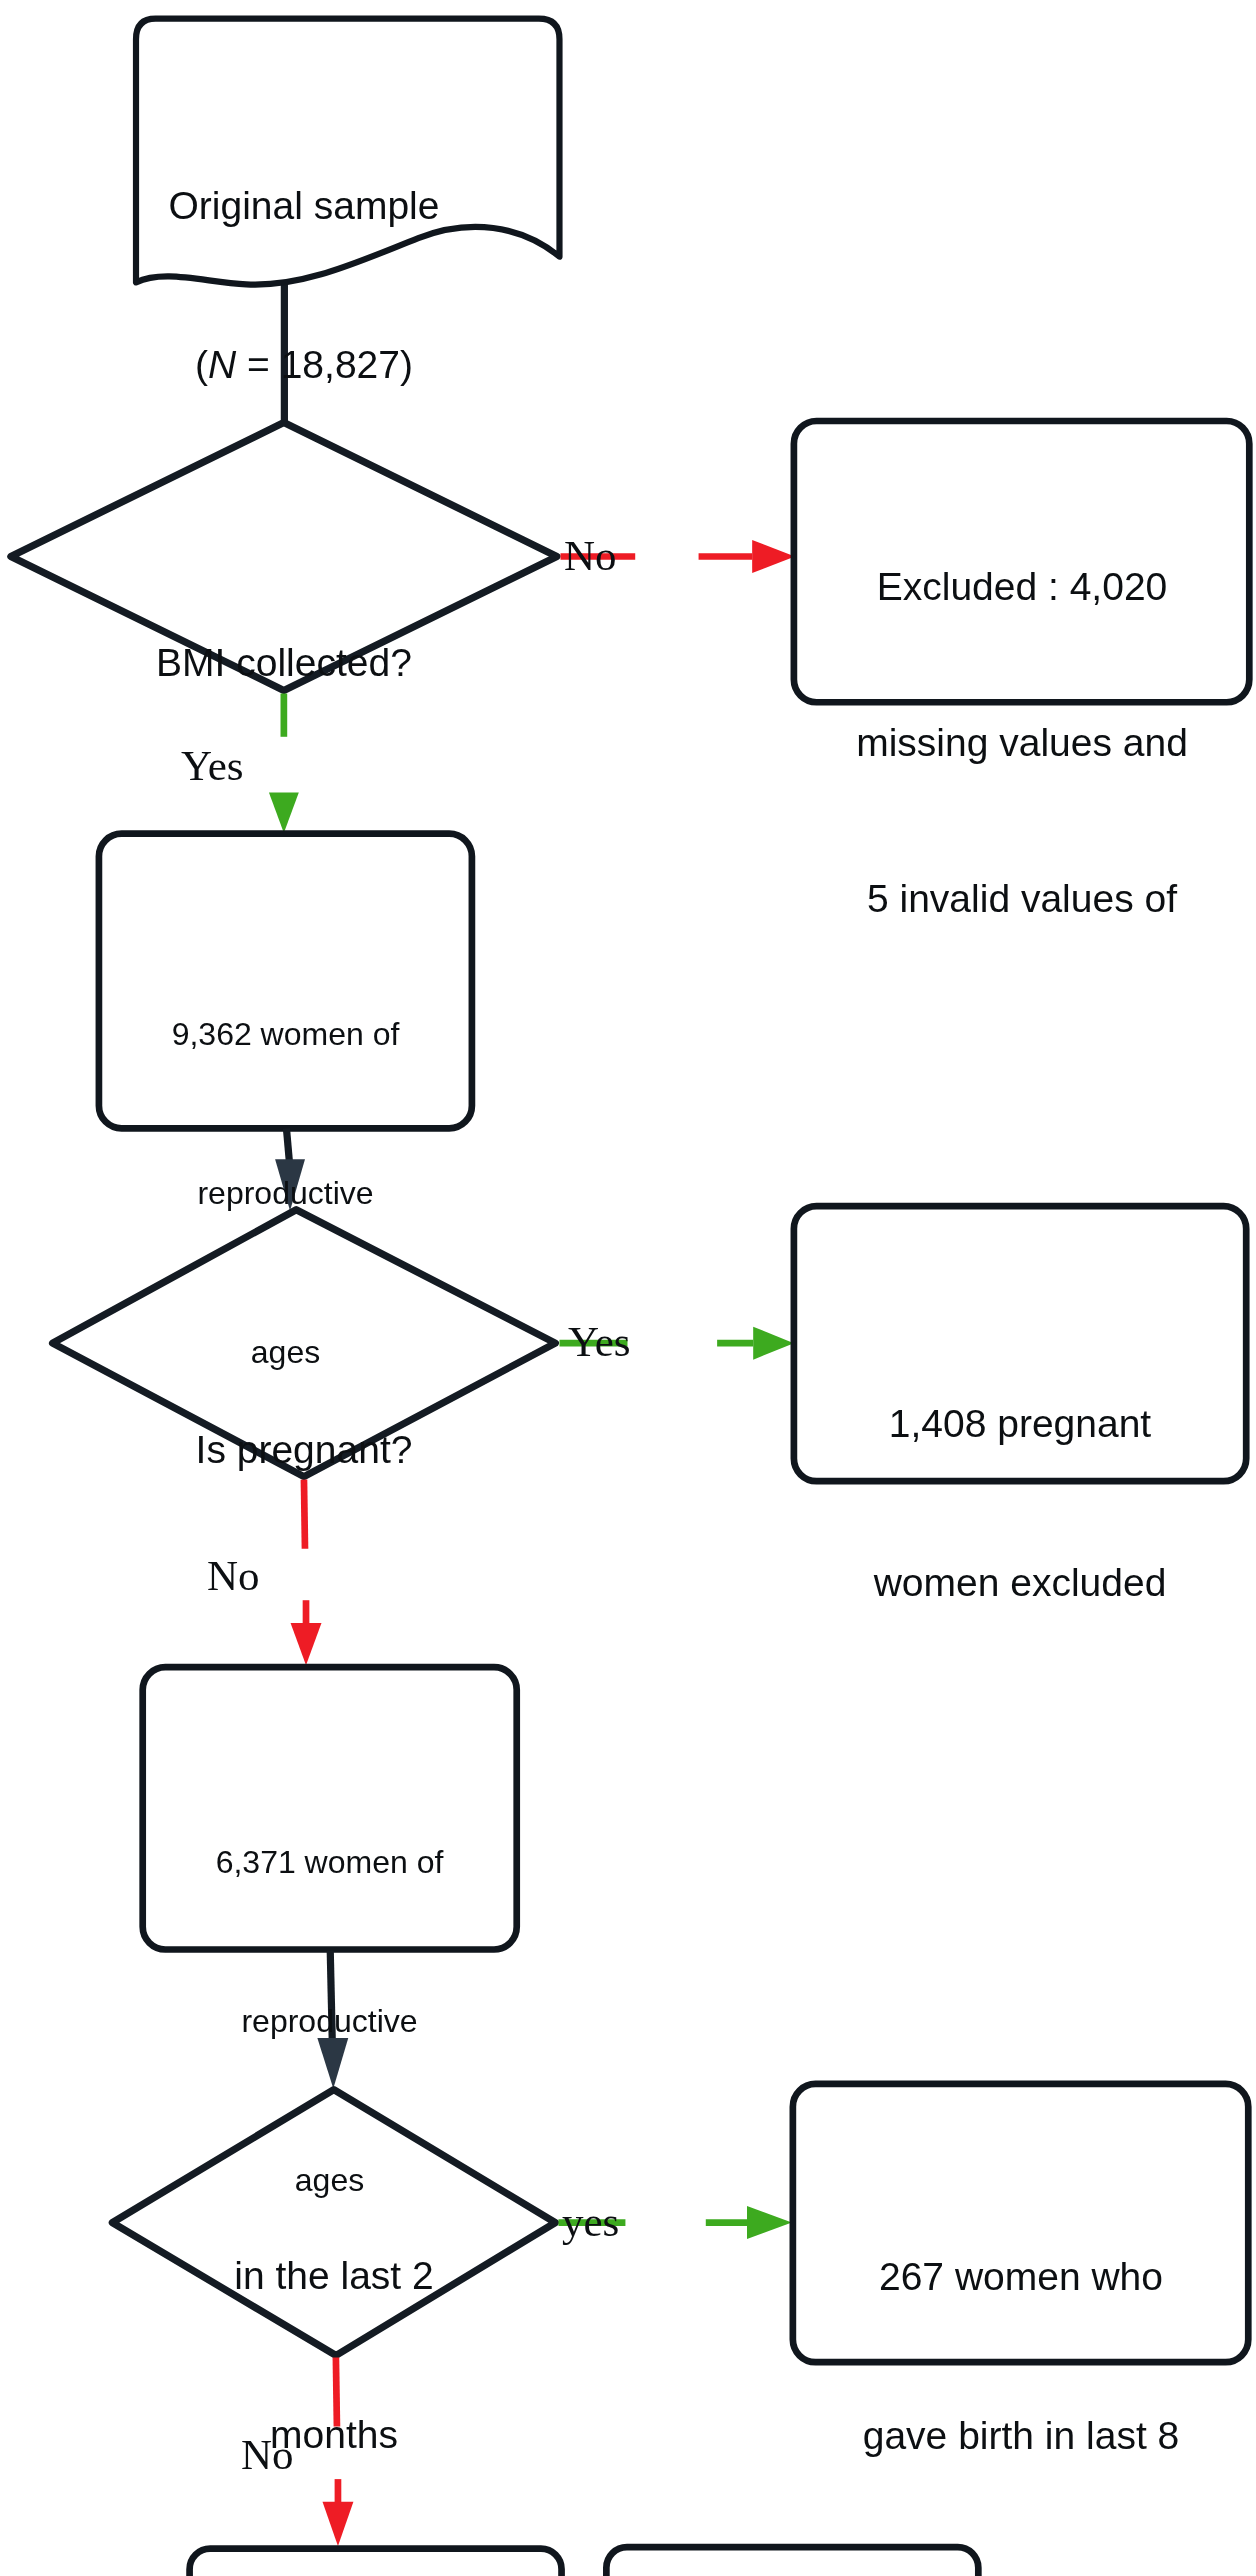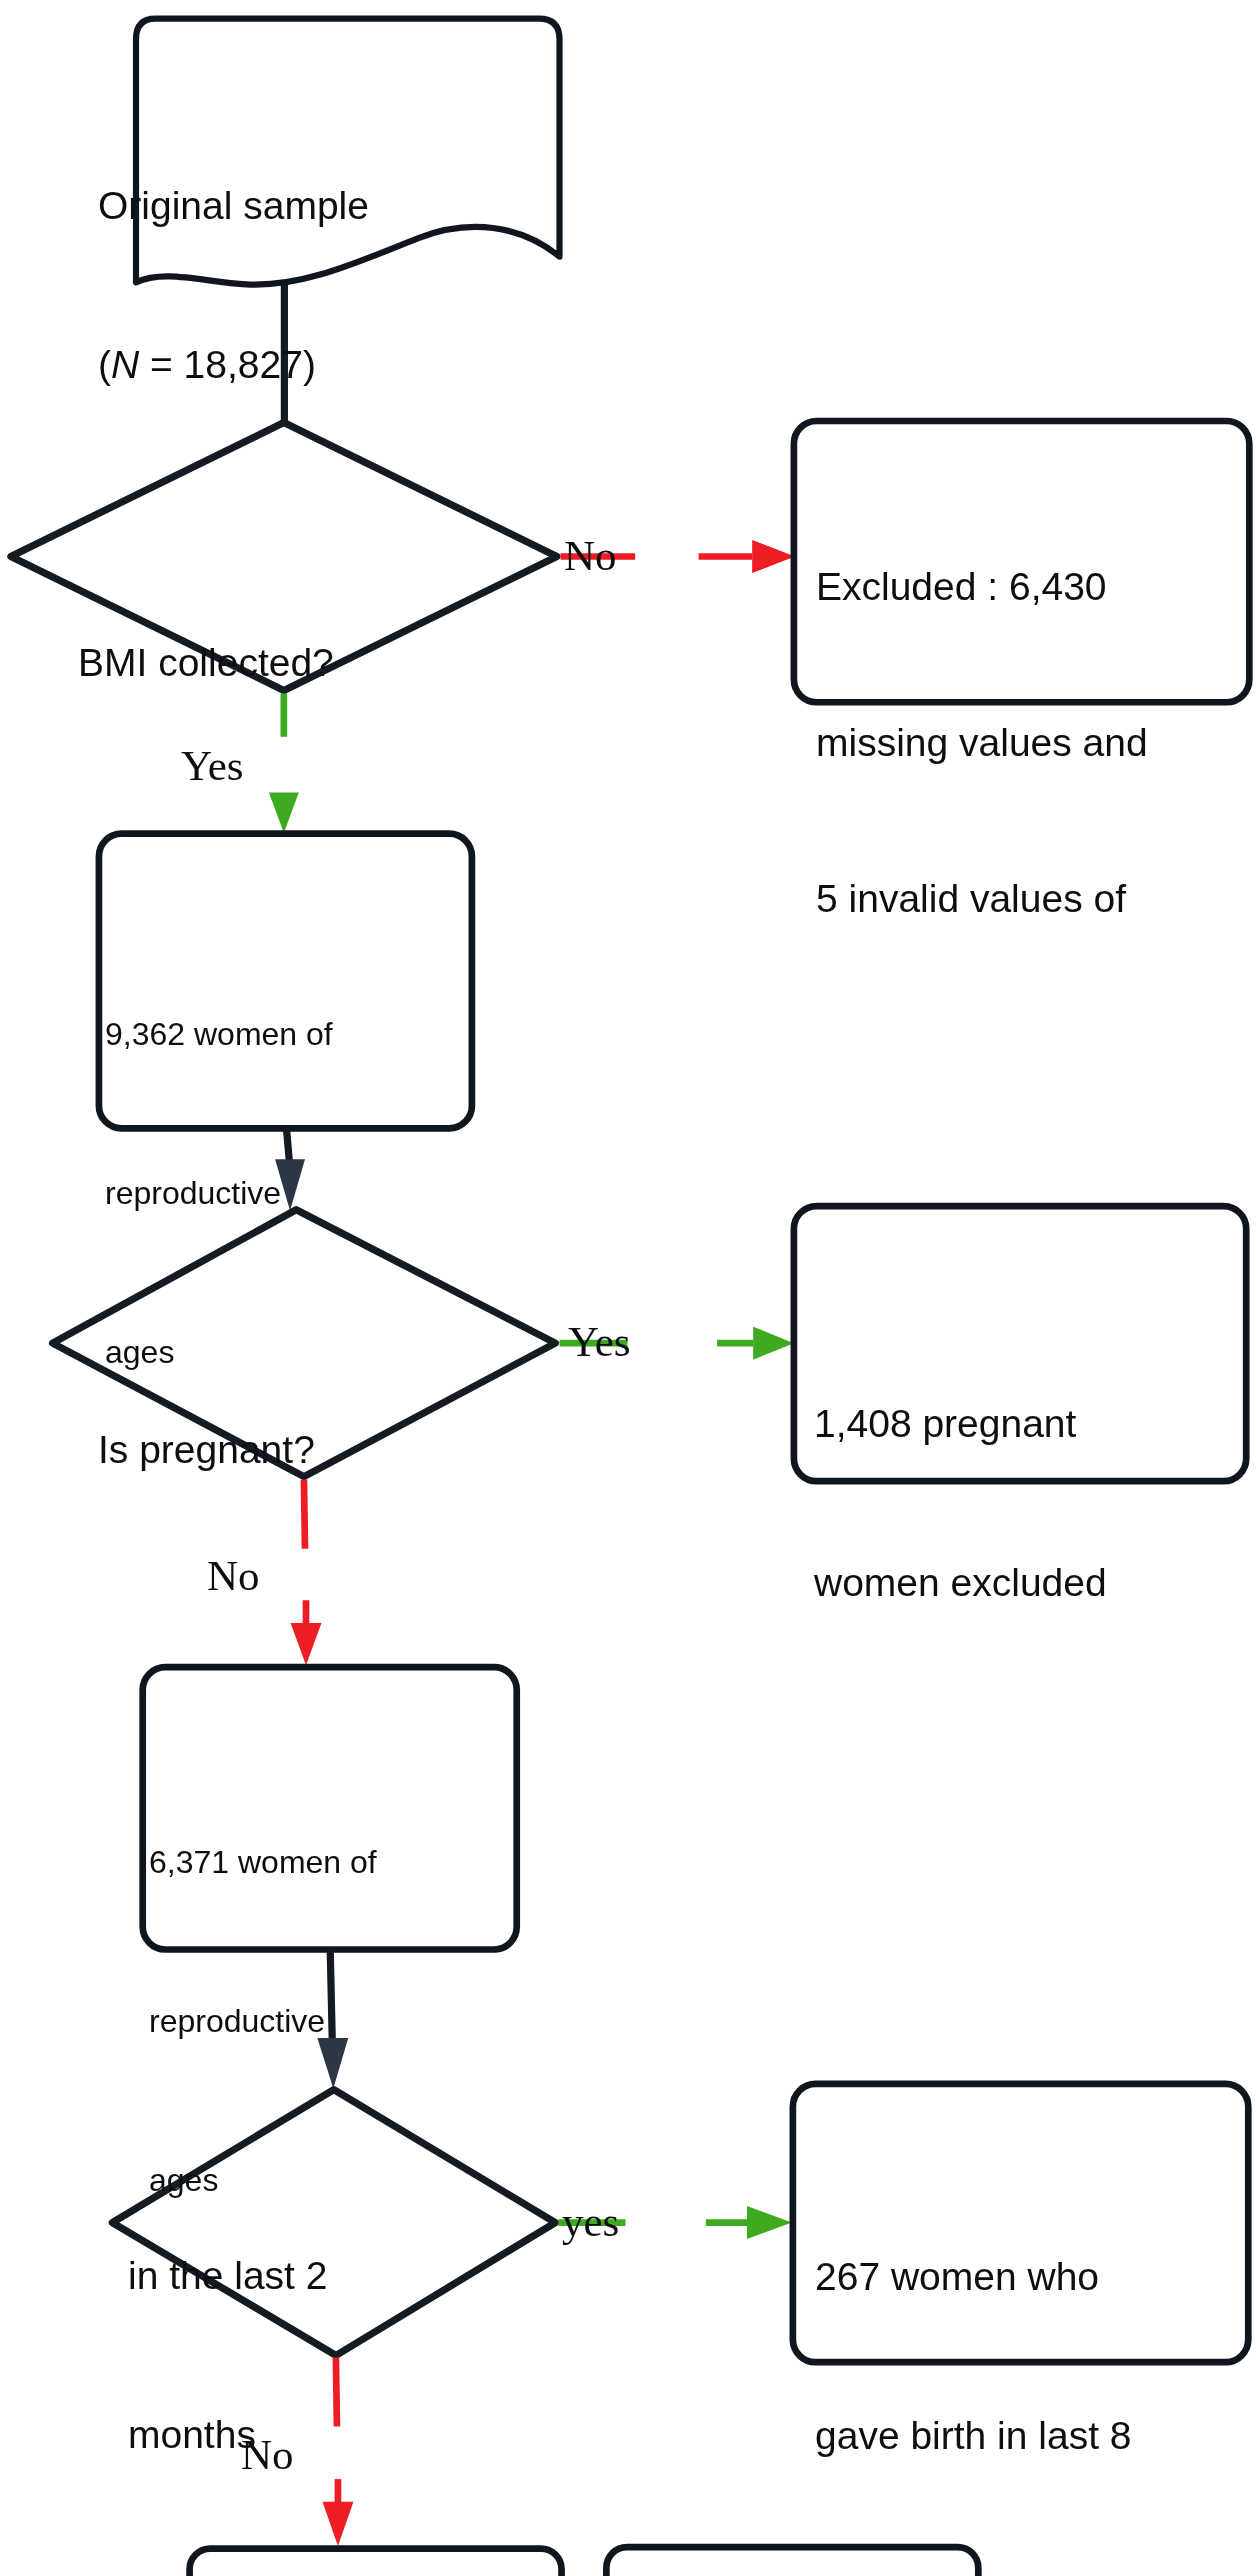--- a/index.html
+++ b/index.html
@@ -7,20 +7,21 @@
     position:relative;
     width:1256px;height:2829px;
     background:#ffffff;
     font-family:"Liberation Sans", sans-serif;
     color:#0c0f12;
     overflow:hidden;
   }
   svg.layer{position:absolute;left:0;top:0;}
   .txt{
     position:absolute;
+    text-align:center;
     font-size:39px;
     line-height:53px;
     white-space:pre;
   }
   .txt.small{font-size:32px;}
   .lbl{
     position:absolute;
     font-size:43px;
     line-height:57px;
     white-space:pre;
@@ -100,21 +101,21 @@
     <div><span>(</span><span class="it">N</span><span> = 18,827)</span></div>
   </div>
 
   <div class="txt" style="left:78px;top:530px;width:412px;">
     <div>BMI collected?</div>
   </div>
 
   <div class="lbl" style="left:564px;top:527px;width:206px;">No</div>
 
   <div class="txt" style="left:816px;top:457px;width:412px;line-height:52px;">
-    <div>Excluded : 6,430</div>
+    <div>Excluded : 4,020</div>
     <div>missing values and</div>
     <div>5 invalid values of</div>
   </div>
 
   <div class="lbl" style="left:181px;top:737px;width:206px;">Yes</div>
 
   <div class="txt small" style="left:105px;top:902px;width:361px;">
     <div>9,362 women of</div>
     <div>reproductive</div>
     <div>ages</div>

